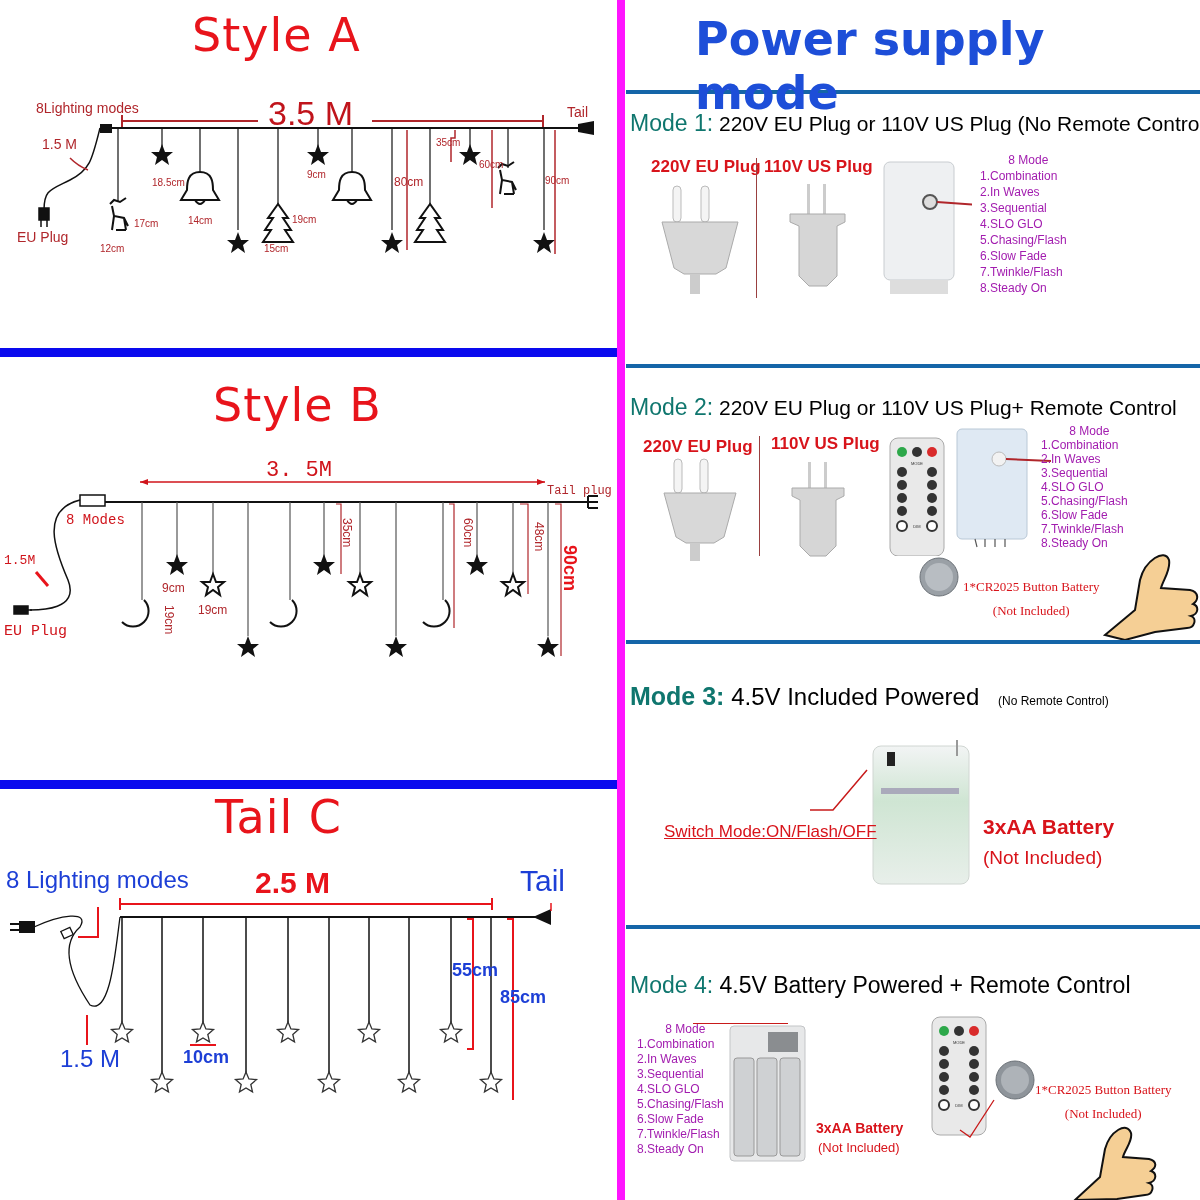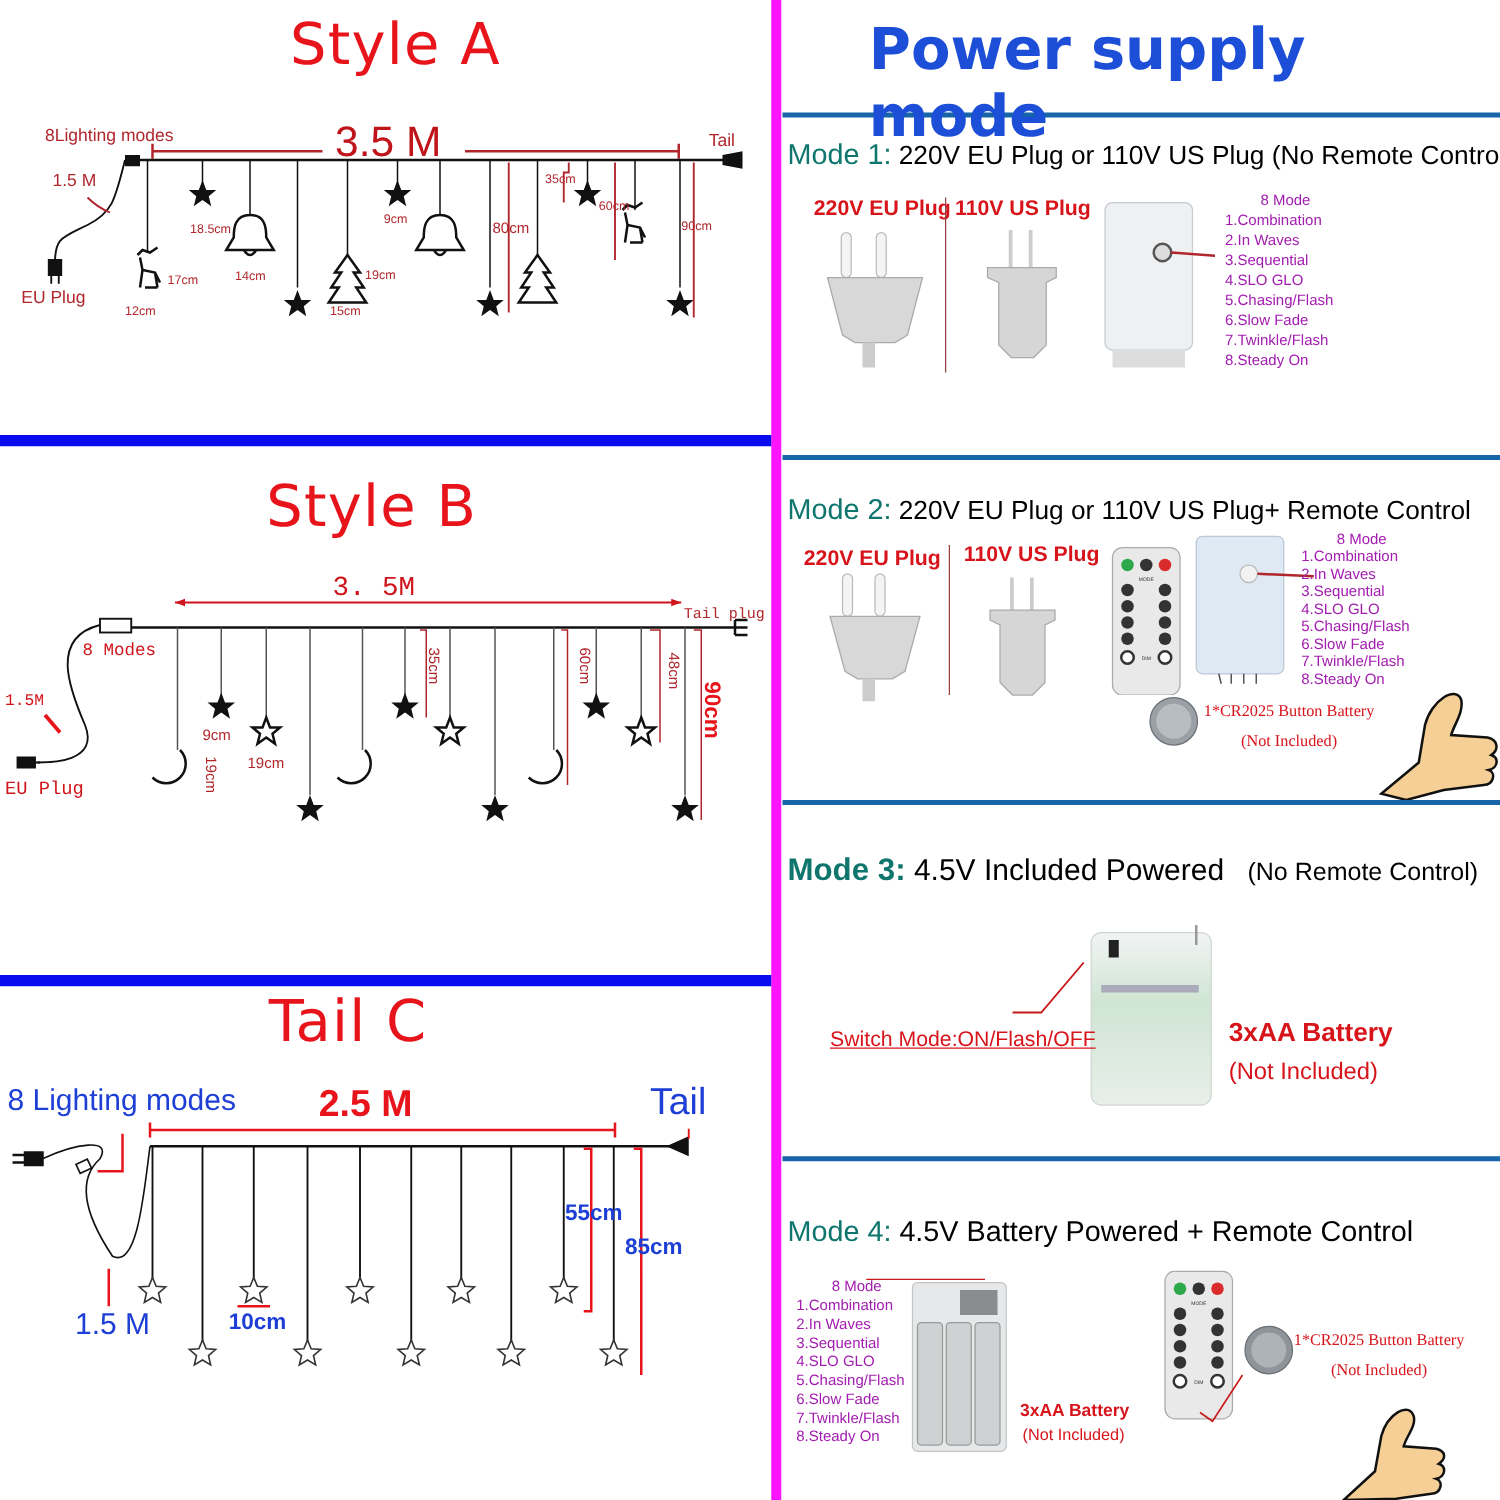--- a/index.html
+++ b/index.html
@@ -8,36 +8,36 @@
   .vdiv{position:absolute;left:617px;top:0;width:8px;height:1200px;background:#ff14ff;}
   .hdiv-left{position:absolute;left:0;height:9px;background:#0a0aee;}
   .hdiv-right{position:absolute;left:626px;width:574px;height:4px;background:#1565a8;}
   .style-title{position:absolute;font-size:46px;color:#e8141b;font-family:"DejaVu Sans",sans-serif;letter-spacing:1px;}
   .panel-title{position:absolute;left:695px;top:12px;font-size:46px;font-weight:bold;color:#1d4ed8;font-family:"DejaVu Sans",sans-serif;}
   .mode-head{position:absolute;left:630px;font-size:21px;color:#000;white-space:nowrap;font-family:"Liberation Sans",sans-serif;}
   .mode-head .lbl{color:#0f766e;font-size:23px;}
   .plug-label{position:absolute;font-size:17px;font-weight:bold;color:#d8141b;white-space:nowrap;}
   .modes-list{position:absolute;font-size:12px;line-height:16px;color:#a21caf;}
   .modes-list .hdr{text-align:center;padding-left:10px;}
-  .batt-note{position:absolute;font-family:"Liberation Serif",serif;color:#d8141b;font-size:13px;line-height:24px;white-space:nowrap;text-align:center;}
+  .batt-note{position:absolute;font-family:"Liberation Serif",serif;color:#d8141b;font-size:13px;line-height:24px;white-space:nowrap;text-align:center;margin-top:18px;}
   svg text{font-family:"Liberation Sans",sans-serif;}
   .mono{font-family:"Liberation Mono",monospace;}
 </style>
 </head>
 <body>
 
 <div class="vdiv"></div>
 <div class="hdiv-left" style="top:348px;width:617px;"></div>
 <div class="hdiv-left" style="top:780px;width:617px;"></div>
 <div class="hdiv-right" style="top:90px;"></div>
 <div class="hdiv-right" style="top:364px;"></div>
 <div class="hdiv-right" style="top:640px;"></div>
 <div class="hdiv-right" style="top:925px;"></div>
 
-<div class="style-title" style="left:192px;top:8px;margin-left:40px;">Style A</div>
+<div class="style-title" style="left:192px;top:8px;">Style A</div>
 <svg class="abs" style="left:0;top:80px;" width="617" height="190">
 
   <text x="268" y="45" font-size="34" fill="#c0141b">3.5 M</text>
   <line x1="122" y1="41" x2="258" y2="41" stroke="#b0262b" stroke-width="2"></line>
   <line x1="122" y1="35" x2="122" y2="47" stroke="#b0262b" stroke-width="2"></line>
   <line x1="372" y1="41" x2="543" y2="41" stroke="#b0262b" stroke-width="2"></line>
   <line x1="543" y1="35" x2="543" y2="47" stroke="#b0262b" stroke-width="2"></line>
   <text x="36" y="33" font-size="14" fill="#b0262b">8Lighting modes</text>
   <text x="567" y="37" font-size="14" fill="#b0262b">Tail</text>
 
@@ -323,21 +323,21 @@
   <div>1*CR2025 Button Battery</div>
   <div>(Not Included)</div>
 </div>
 <svg class="abs" style="left:1095px;top:540px;" width="105" height="100">
   <path d="M10 95 L40 70 L45 40 C50 20 70 8 74 20 C76 30 68 40 66 48 L95 50 C104 52 104 60 98 64 C104 66 104 74 96 76 C102 78 100 88 92 88 L60 92 L30 100 Z" fill="#f5cf95" stroke="#111" stroke-width="2"></path>
 </svg>
 
 <div class="mode-head" style="top:682px;font-size:24px;">
   <span class="lbl" style="font-size:25px;font-weight:bold;">Mode 3:</span>
   <span>4.5V Included Powered</span>
-  <span style="font-size:20px;margin-left:12px;text-align:right;">(No Remote Control)</span>
+  <span style="font-size:12px;margin-left:12px;text-align:right;">(No Remote Control)</span>
 </div>
 <svg class="abs" style="left:865px;top:740px;" width="110" height="150">
   <defs>
       <linearGradient id="gb" x1="0" y1="0" x2="0" y2="1">
         <stop offset="0" stop-color="#f2f4f4"></stop>
         <stop offset="0.4" stop-color="#cfe5d3"></stop>
         <stop offset="1" stop-color="#e8efea"></stop>
       </linearGradient>
     </defs>
   <rect x="8" y="6" width="96" height="138" rx="8" fill="url(#gb)" stroke="#d0d6d2"></rect>

